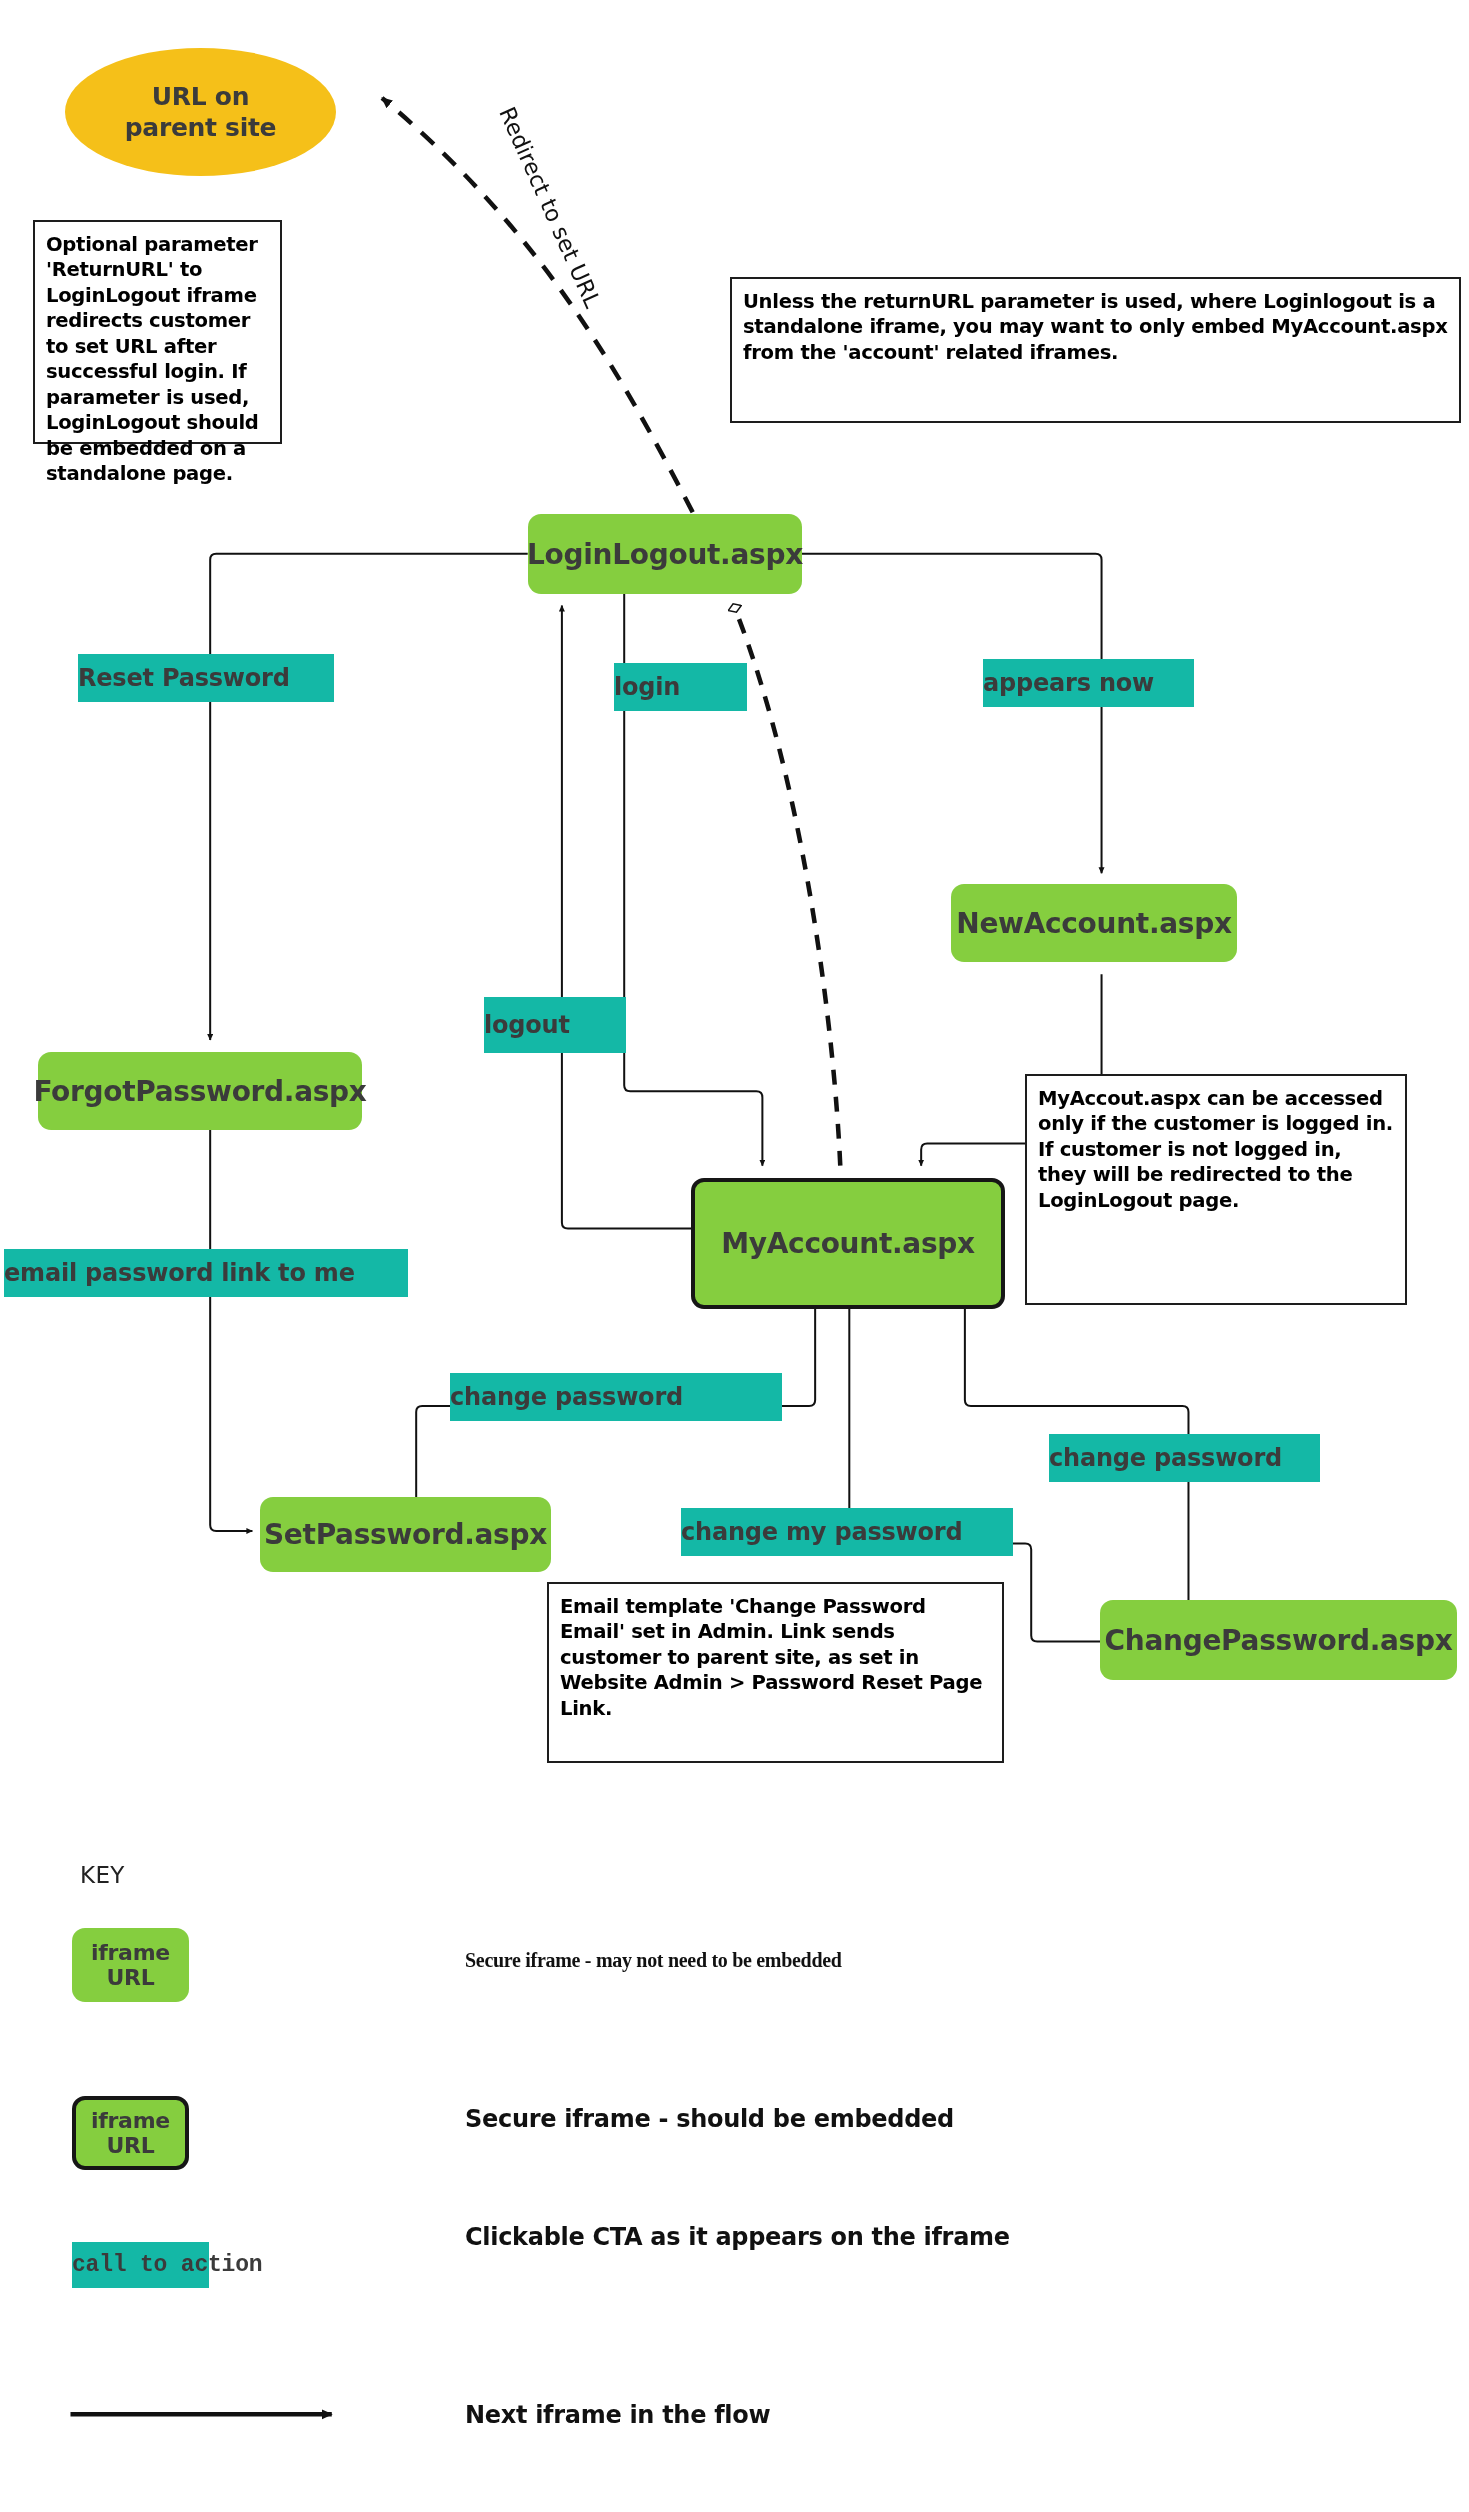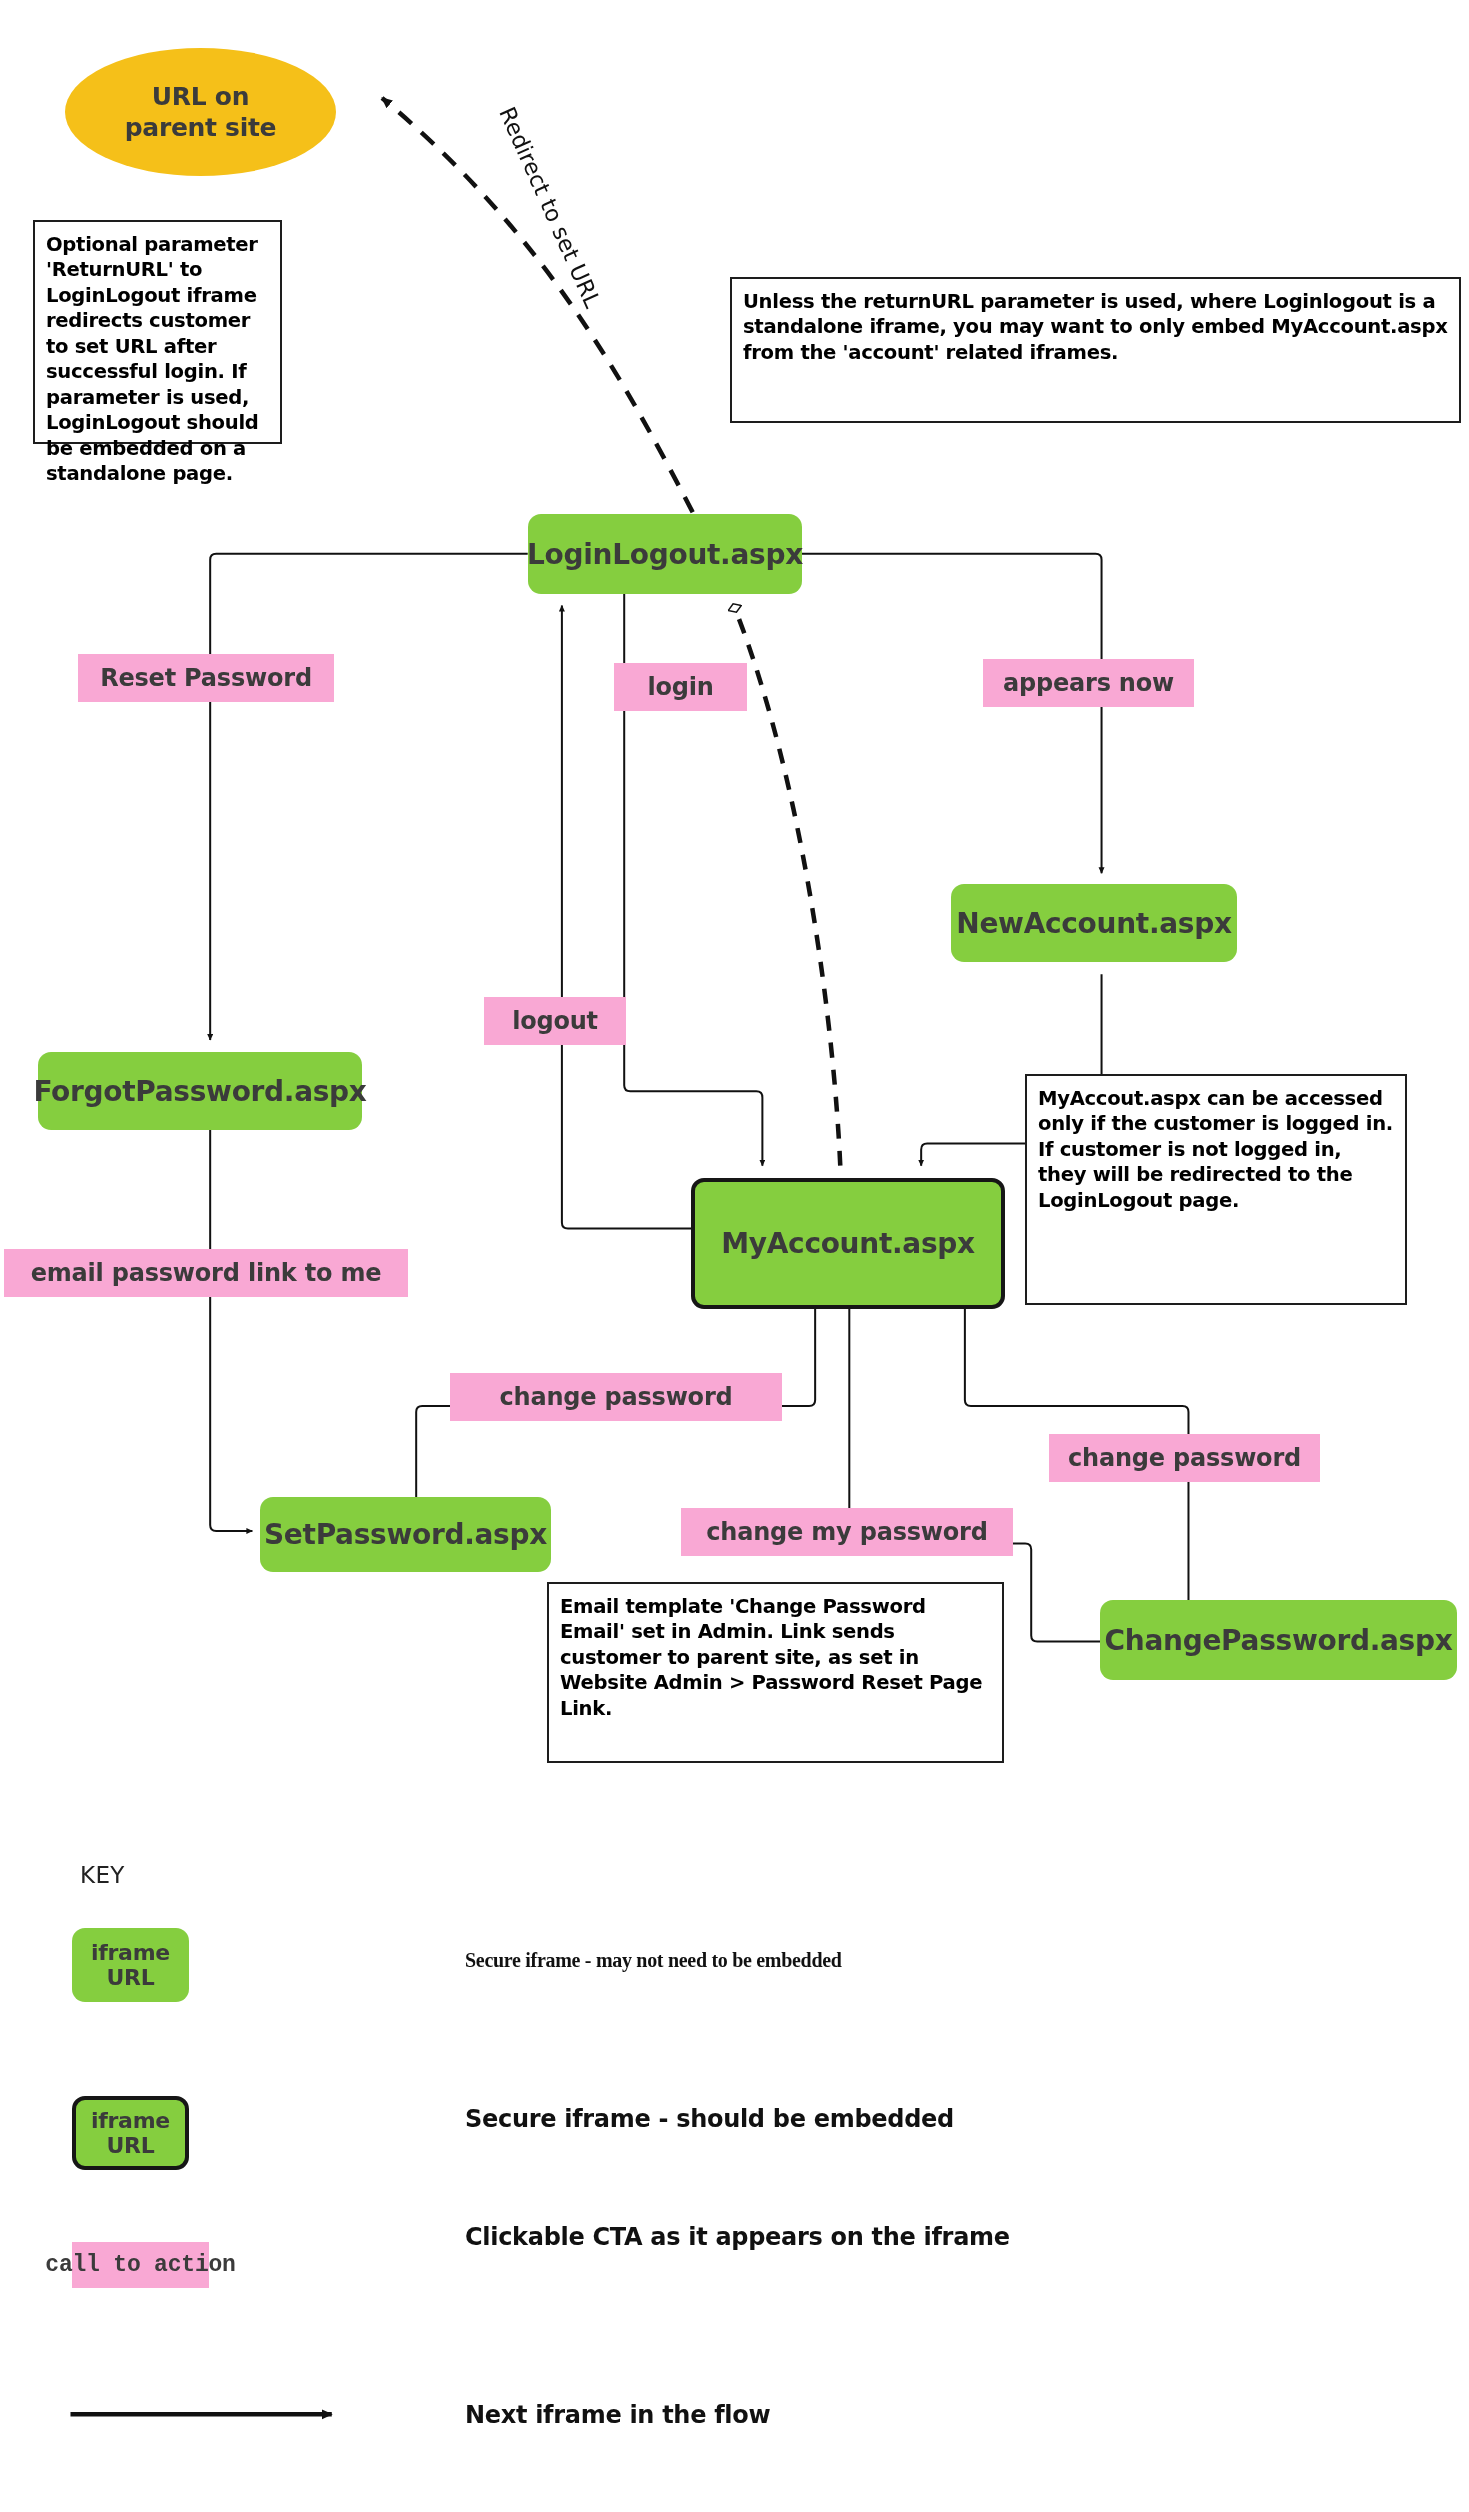--- a/index.html
+++ b/index.html
@@ -16,25 +16,25 @@
     font-weight:700;
     font-family:"DejaVu Sans",sans-serif;
     letter-spacing:-0.3px;
     box-sizing:border-box;
     text-align:center;
   }
   .node.embedded{border:4.5px solid #161616;margin-top:12px;}
 
   .cta{
     position:absolute;
-    background:#f9a8d4;
+    background:#14b8a6;
     color:#3b3b3b;
     font-weight:700;
     font-family:"DejaVu Sans",sans-serif;
-    display:flex;align-items:center;justify-content:center;
+    display:flex;align-items:center;
     box-sizing:border-box;
     white-space:nowrap;
     letter-spacing:-0.2px;
   }
 
   .note{
     position:absolute;
     background:#ffffff;
     border:2px solid #1d1d1d;
     box-sizing:border-box;
@@ -186,21 +186,21 @@
   </div>
 
   <div class="cta" style="left:593px;top:663px;width:133px;height:48px;font-size:24px;margin-left:21px;">
     <span>login</span>
   </div>
 
   <div class="cta" style="left:983px;top:659px;width:211px;height:48px;font-size:24px;">
     <span>appears now</span>
   </div>
 
-  <div class="cta" style="left:484px;top:997px;width:142px;height:48px;font-size:24px;">
+  <div class="cta" style="left:484px;top:997px;width:142px;height:56px;font-size:24px;">
     <span>logout</span>
   </div>
 
   <div class="cta" style="left:4px;top:1249px;width:404px;height:48px;font-size:24px;">
     <span>email password link to me</span>
   </div>
 
   <div class="cta" style="left:450px;top:1373px;width:332px;height:48px;font-size:24px;">
     <span>change password</span>
   </div>

